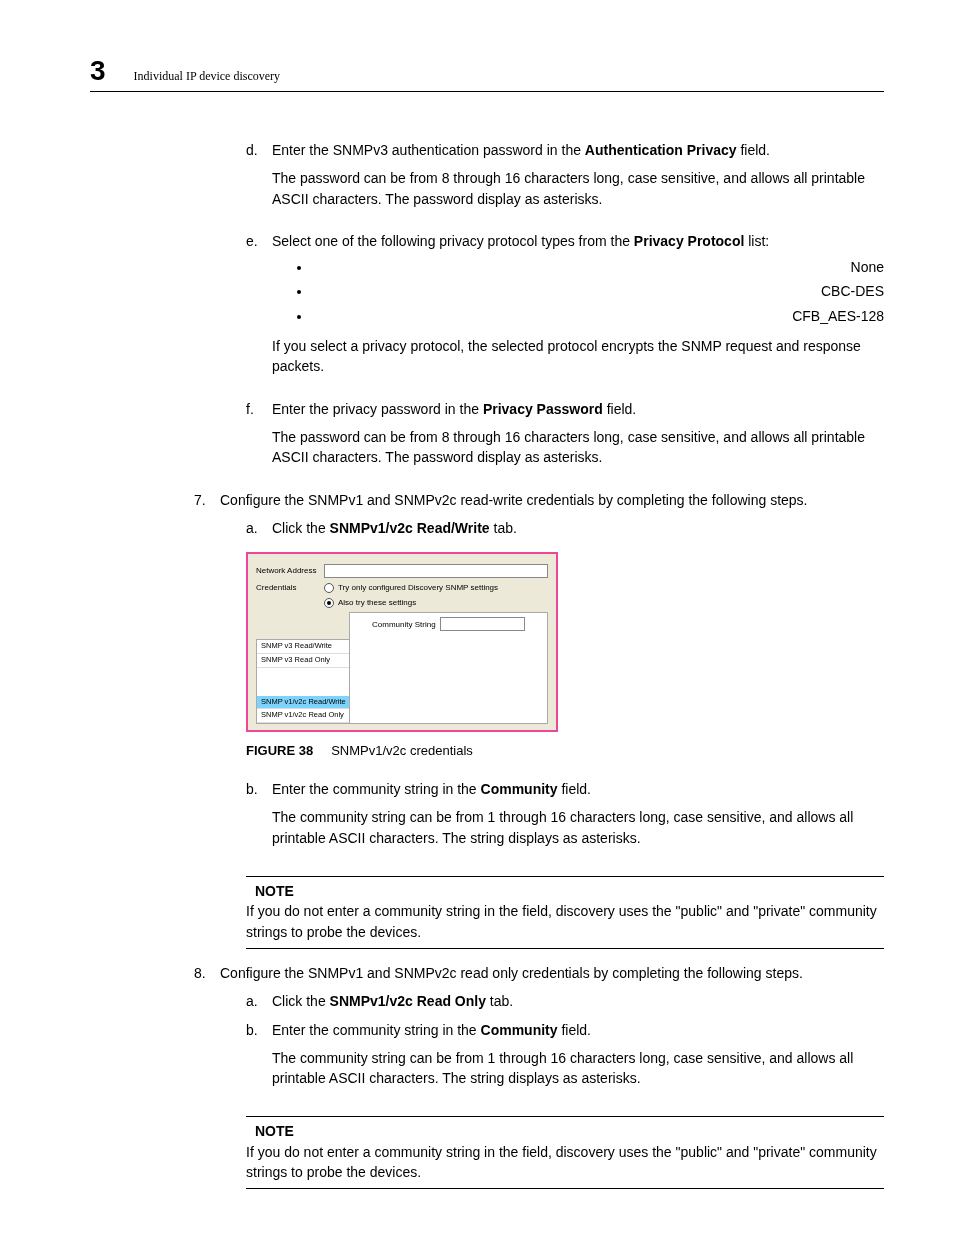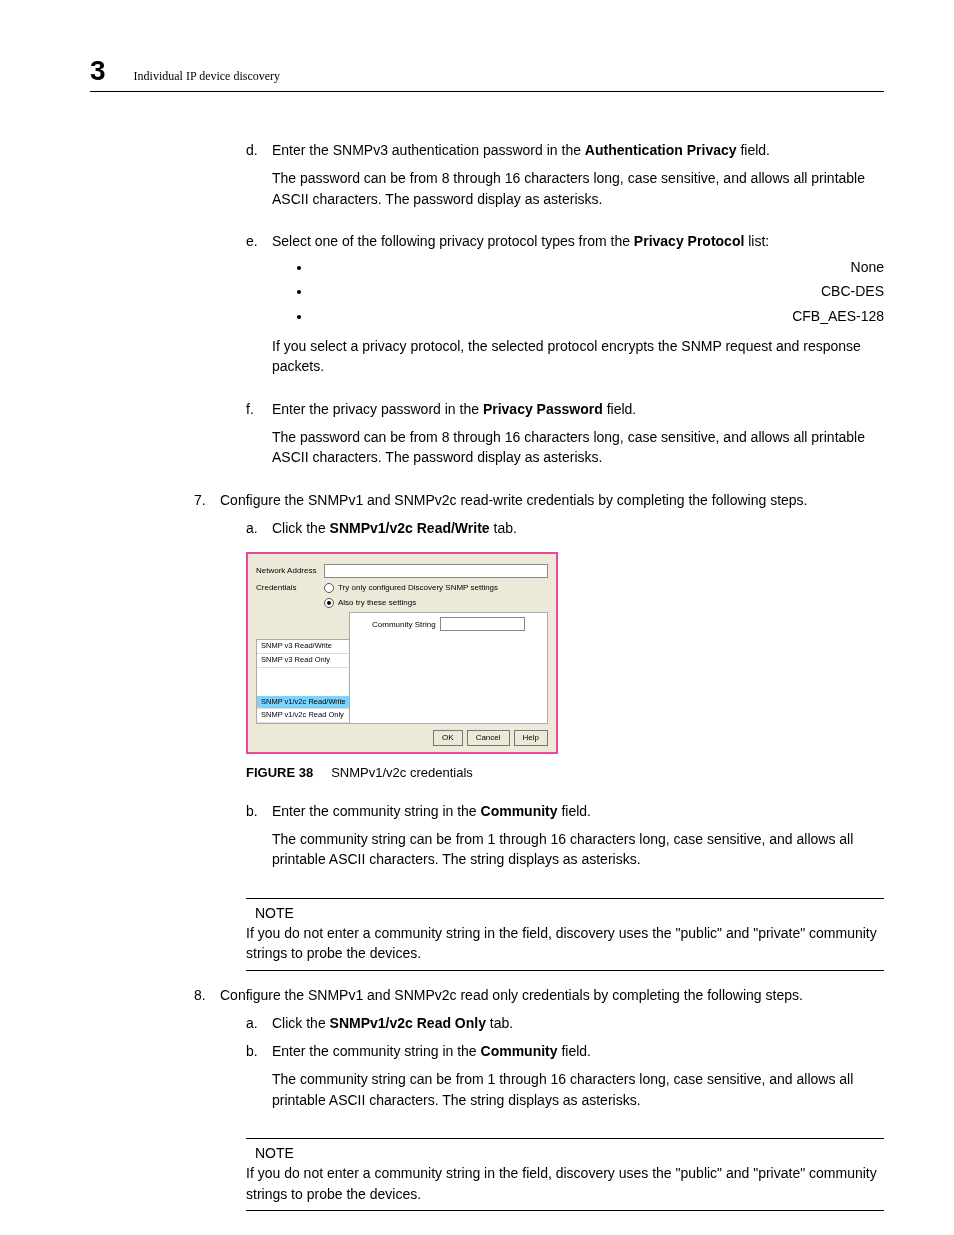--- a/index.html
+++ b/index.html
@@ -124,21 +124,21 @@
     margin: 10px 0 18px 26px;
   }
   .figcap .figlabel { font-weight: bold; margin-right: 18px; }
 
   .notebox {
     margin: 14px 0 14px 26px;
     border-top: 1px solid #000;
     border-bottom: 1px solid #000;
     padding: 4px 0 6px 0;
   }
-  .notebox .nlabel { font-weight: normal; padding-left: 9px; }
+  .notebox .nlabel { font-weight: bold; padding-left: 9px; }
 </style>
 </head>
 <body>
 
 <div class="page">
 
   <div class="header">
     <div class="chapnum">3</div>
     <div class="headertext">Individual IP device discovery</div>
   </div>
@@ -214,25 +214,20 @@
             <div class="dlg-tab sel">SNMP v1/v2c Read/Write</div>
             <div class="dlg-tab">SNMP v1/v2c Read Only</div>
           </div>
           <div class="dlg-pane">
             <div class="dlg-row">
               <div style="flex:0 0 68px;">Community String</div>
               <div class="dlg-input"></div>
             </div>
           </div>
         </div>
-        <div class="dlg-buttons">
-          <div class="dlg-btn">OK</div>
-          <div class="dlg-btn">Cancel</div>
-          <div class="dlg-btn">Help</div>
-        </div>
       </div>
     </div>
     <div class="figcap">
       <span class="figlabel">FIGURE 38</span><span>SNMPv1/v2c credentials</span>
     </div>
 
     <div class="li-row indent-sub">
       <div class="marker">b.</div>
       <div class="li-body">
         <span>Enter the community string in the </span><b>Community</b><span> field.</span>

